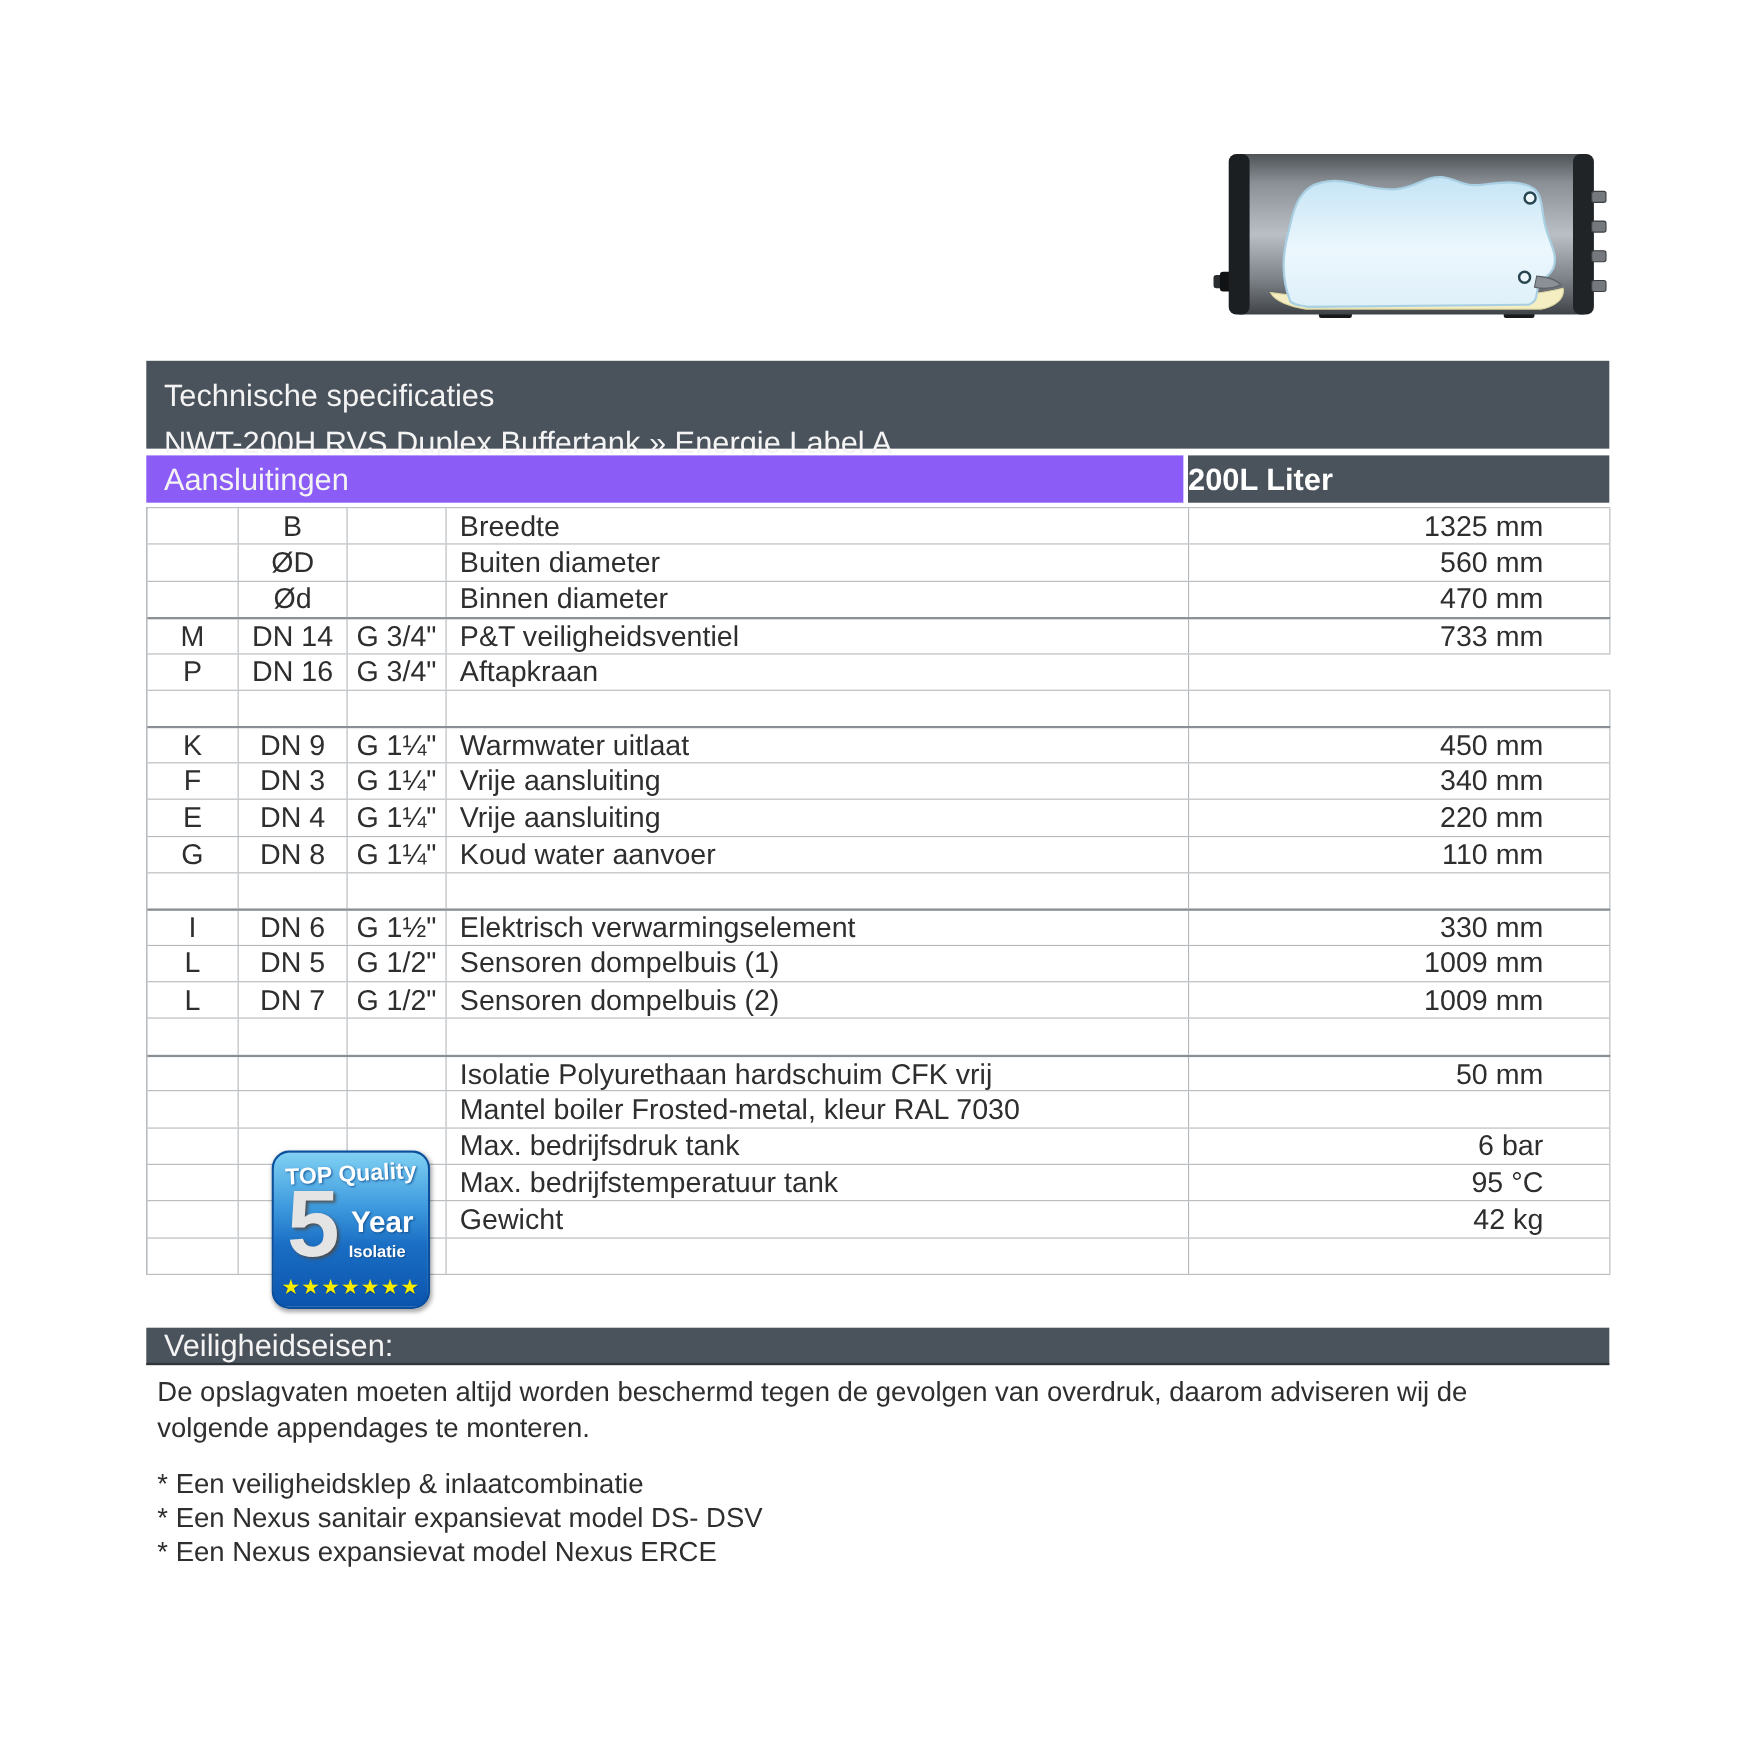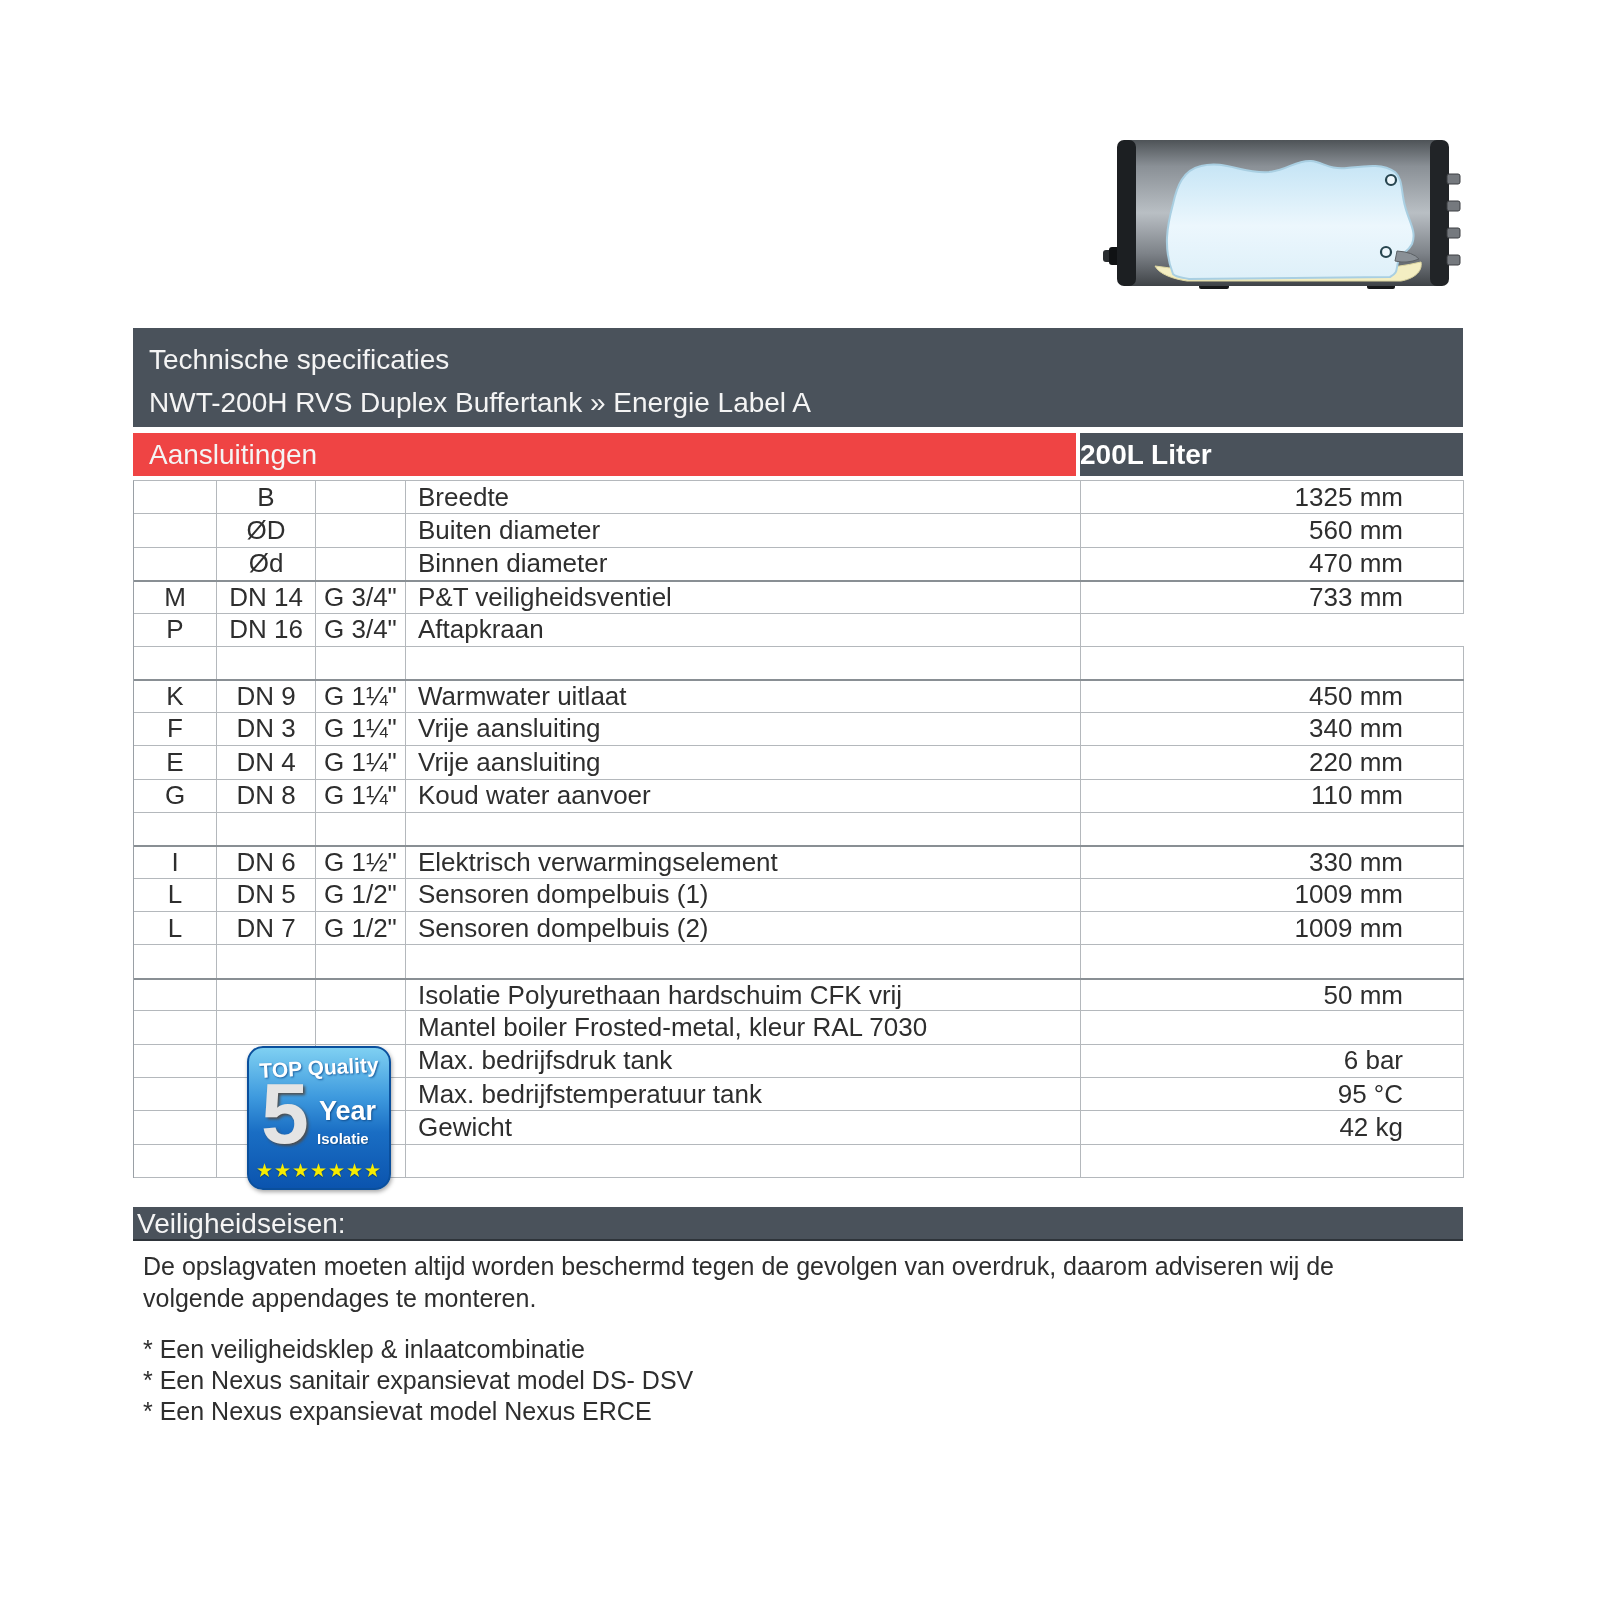--- a/index.html
+++ b/index.html
@@ -5,28 +5,28 @@
   html,body{margin:0;padding:0;background:#ffffff;}
   body{
     width:1600px;height:1600px;position:relative;overflow:hidden;
     font-family:"Liberation Sans",sans-serif;color:#2e2e2e;
   }
   
   .tank{position:absolute;left:1103px;top:130px;width:360px;height:170px;}
   
   .spec{position:absolute;left:133px;top:328px;width:1330px;}
   .title-block{
-    background:#4a525b;color:#f4f4f4;height:99px;box-sizing:border-box;
+    background:#4a525b;color:#f4f4f4;height:80px;box-sizing:border-box;
     padding:10px 0 0 16px;
   }
   .title-block div{font-size:28px;line-height:43px;white-space:nowrap;}
   .gap{height:6px;background:#ffffff;}
   .subbar{display:flex;height:43px;margin-top:0;}
   .subbar .left{
-    width:943px;background:#ef4444;color:#f4f4f4;font-size:28px;
+    width:943px;background:#8b5cf6;color:#f4f4f4;font-size:28px;
     line-height:43px;padding-left:16px;box-sizing:border-box;
   }
   .subbar .mid{width:4px;background:#ffffff;}
   .subbar .right{
     width:383px;background:#4a525b;color:#ffffff;font-size:28px;
     font-weight:bold;line-height:43px;text-align:left;
   }
   .grid{
     margin-top:4px;border-left:1px solid #9aa0a6;border-top:1px solid #b4b8bc;
     width:1330px;box-sizing:content-box;background:#ffffff;
@@ -70,21 +70,21 @@
     color:#ffffff;text-shadow:1px 1px 1px #134f8c;
   }
   .badge .b-stars{
     position:absolute;bottom:6px;width:100%;text-align:center;color:#f6ec00;
     font-size:19px;letter-spacing:1px;text-shadow:0 1px 1px #0a3d77;
   }
   
   .safety-bar{
     position:absolute;left:133px;top:1207px;width:1330px;height:34px;
     background:#4a525b;color:#f4f4f4;font-size:28px;line-height:34px;
-    padding-left:4px;box-sizing:border-box;border-bottom:2px solid #2e343a;
+    padding-left:16px;box-sizing:border-box;border-bottom:2px solid #2e343a;
   }
   .safety-text{position:absolute;left:143px;top:1250px;width:1280px;font-size:25px;}
   .safety-text .intro{line-height:32px;margin-bottom:20px;}
   .safety-text .bullet{line-height:31px;}
 </style>
 </head>
 <body>
 
 <div class="tank">
   <svg viewBox="0 0 360 170" width="360" height="170">

